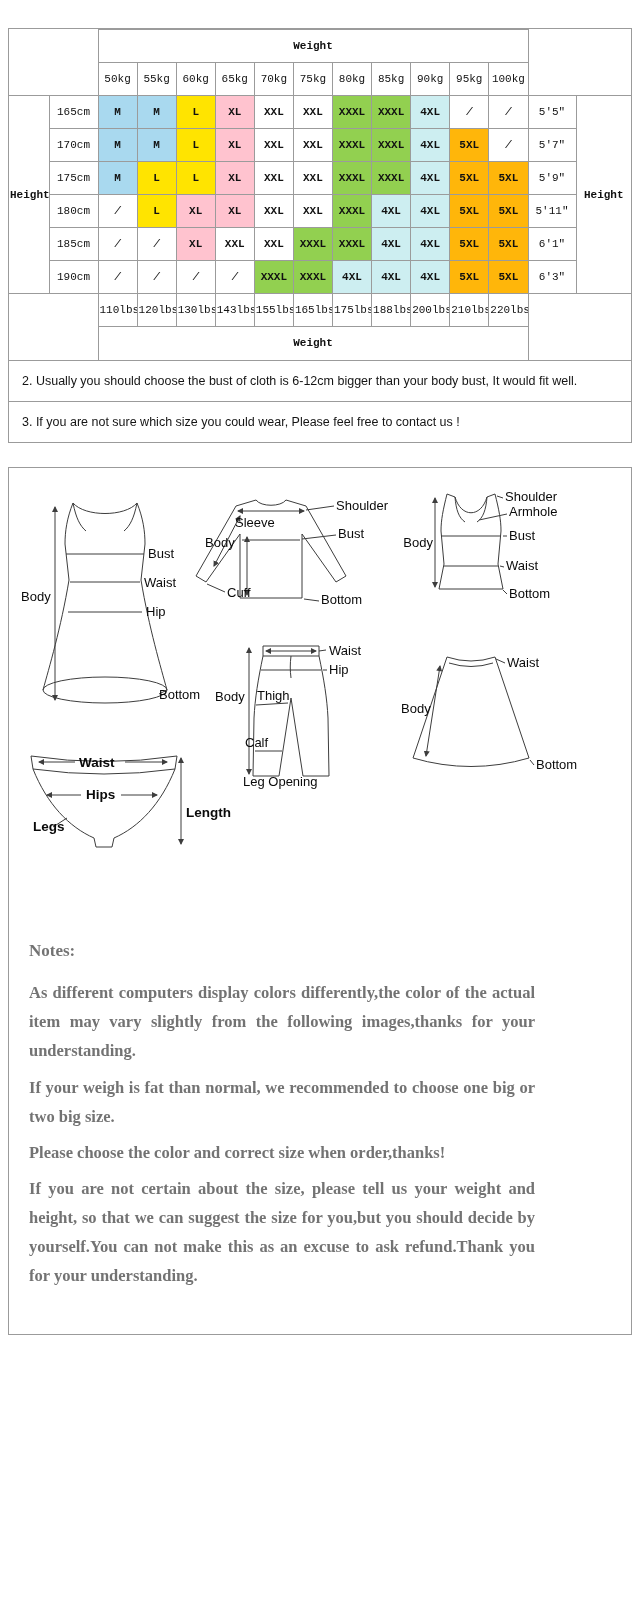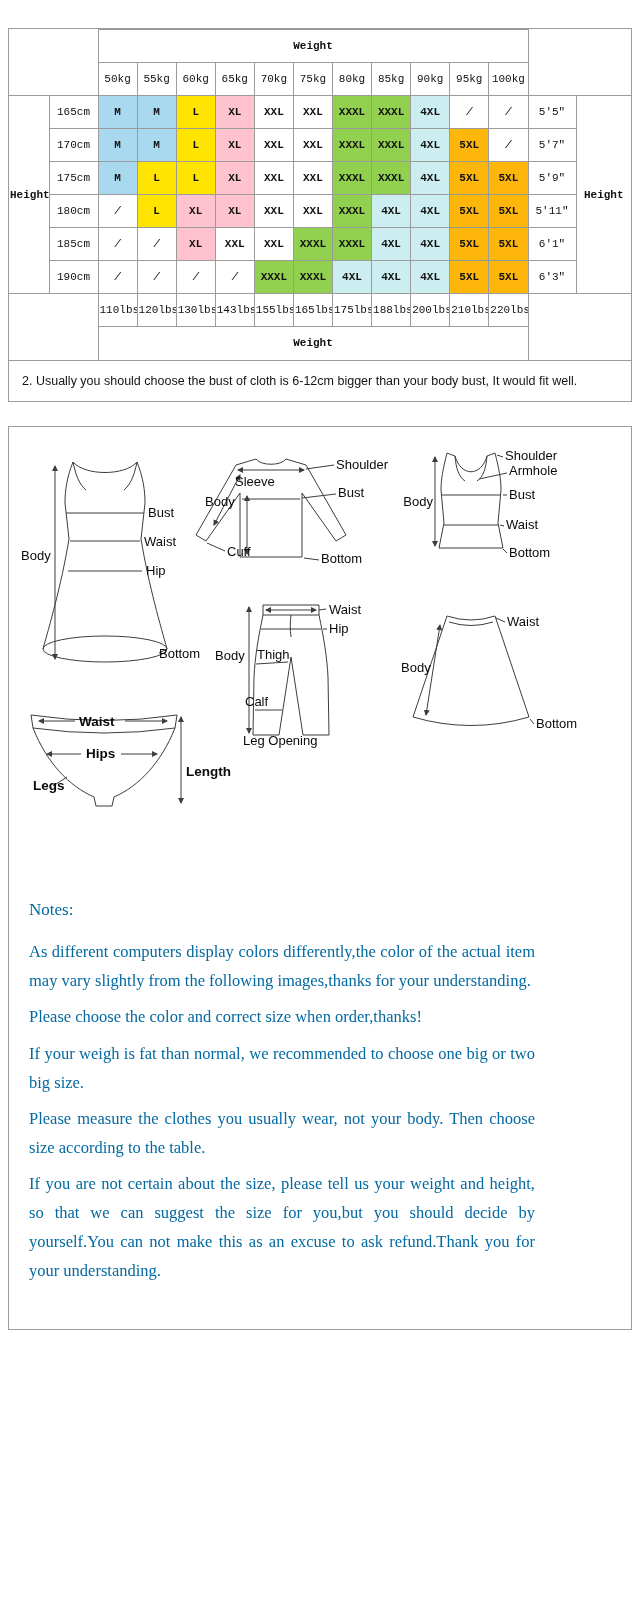--- a/index.html
+++ b/index.html
@@ -65,22 +65,23 @@
   svg.measure-svg { display: block; margin-top: 2px; font-family: "Liberation Sans", sans-serif; }
   svg.measure-svg .ln { stroke: #3d3d3d; stroke-width: 1; fill: none; }
   svg.measure-svg text { fill: #0a0a0a; font-size: 13px; stroke: none; }
   svg.measure-svg text.b { font-weight: 700; font-size: 13.5px; }
 
   .notes {
     font-family: "Liberation Serif", serif;
     font-size: 16.5px;
     line-height: 1.76;
     text-align: justify;
-    color: #0369a1;
+    color: #737373;
     padding: 14px 96px 44px 20px;
+    font-weight: bold;
   }
   .notes-heading { font-size: 17px; margin-bottom: 13px; text-align: left; }
   .notes p { margin-bottom: 7px; }
   .notes p:last-child { margin-bottom: 0; }
 </style>
 </head>
 <body>
 
 <section class="box chart-box">
 
@@ -232,20 +233,21 @@
         </tr>
         <tr>
           <td class="nob" colspan="2"></td>
           <td class="whdr" colspan="11">Weight</td>
           <td class="nob" colspan="2"></td>
         </tr>
       </tbody>
   </table>
 
   <div class="footnote">2. Usually you should choose the bust of cloth is 6-12cm bigger than your body bust, It would fit well.</div>
+  <div class="footnote">3. If you are not sure which size you could wear, Please feel free to contact us !</div>
 </section>
 
 <section class="box diagram-box">
   <svg class="measure-svg" width="622" height="452" viewBox="0 0 622 452">
     <defs>
       <marker id="arE" markerWidth="8" markerHeight="8" refX="5" refY="3" orient="auto" markerUnits="userSpaceOnUse">
         <path d="M0,0 L6,3 L0,6 Z" fill="#3d3d3d"></path>
       </marker>
       <marker id="arS" markerWidth="8" markerHeight="8" refX="1" refY="3" orient="auto" markerUnits="userSpaceOnUse">
         <path d="M6,0 L0,3 L6,6 Z" fill="#3d3d3d"></path>
@@ -353,18 +355,17 @@
       <text x="70" y="297" class="b">Waist</text>
       <text x="77" y="329" class="b">Hips</text>
       <text x="24" y="361" class="b">Legs</text>
       <text x="177" y="347" class="b">Length</text>
     </g>
   </svg>
 
   <div class="notes">
     <div class="notes-heading">Notes:</div>
     <p>As different computers display colors differently,the color of the actual item may vary slightly from the following images,thanks for your understanding.</p>
+    <p>If your weigh is fat than normal, we recommended to choose one big or two big size.</p>
     <p>Please choose the color and correct size when order,thanks!</p>
-    <p>If your weigh is fat than normal, we recommended to choose one big or two big size.</p>
-    <p>Please measure the clothes you usually wear, not your body. Then choose size according to the table.</p>
     <p>If you are not certain about the size, please tell us your weight and height, so that we can suggest the size for you,but you should decide by yourself.You can not make this as an excuse to ask refund.Thank you for your understanding.</p>
   </div>
 </section>
 
 </body></html>

